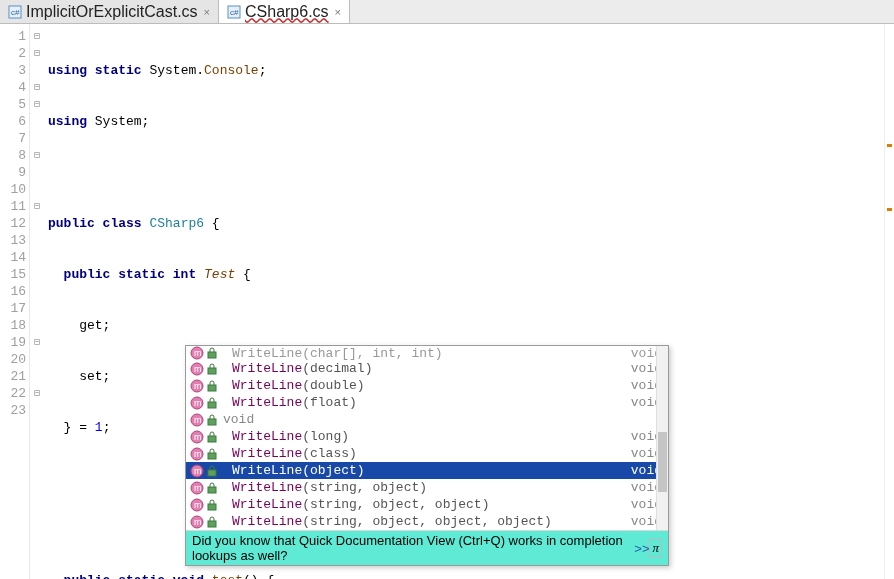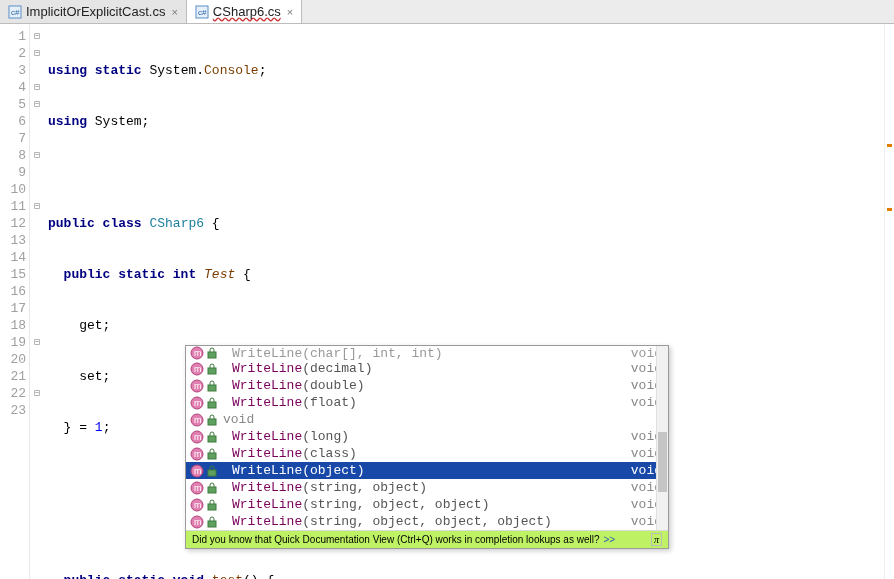--- a/index.html
+++ b/index.html
@@ -24,21 +24,21 @@
   align-items: center;
   padding: 0 6px 0 8px;
   gap: 4px;
   border-right: 1px solid #bcbcbc;
   background: #e5e5e5;
   cursor: pointer;
 }
 .tab.active { background: #fff; }
 .tab .ticon { width: 14px; height: 14px; display:inline-flex; align-items:center; justify-content:center; }
 .tab .ticon svg { width:14px; height:14px; }
-.tab-label { font-size: 13px; color: #222; }
+.tab-label { font-size: 16px; color: #222; }
 .tab.active .tab-label { text-decoration: underline wavy #cc3333; text-decoration-skip-ink: none; }
 .tab-close { color:#7a7a7a; font-size:11px; padding:0 2px; cursor:pointer; }
 .editor {
   display: flex;
   height: calc(579px - 24px);
   font-family: Consolas, "Courier New", monospace;
   font-size: 13px;
   line-height: 17px;
 }
 .gutter {
@@ -100,22 +100,22 @@
 .popup-item.selected { background:#1849a9; color:#fff; }
 .popup-item.selected .meth,
 .popup-item.selected .params,
 .popup-item.selected .ret { color:#fff; }
 .popup-scroll {
   position:absolute; right:0; top:0; bottom:0; width:12px; background:#f1f1f1; border-left:1px solid #e0e0e0;
 }
 .popup-scroll .thumb { position:absolute; left:1px; right:1px; top:86px; height:60px; background:#c5c5c5; }
 .popup-hint {
   font-family:"Segoe UI",Tahoma,sans-serif;
-  font-size:10px;
-  background:#bef264;
+  font-size:13px;
+  background:#5eead4;
   border-top:1px solid #d9d9d9;
   padding:2px 6px;
   display:flex; align-items:center;
 }
 .popup-hint a { color:#2a5db0; margin-left:4px; text-decoration:none;}
 .popup-hint .pi-block { margin-left:auto; border:1px solid #bbb; padding:0 2px; font-family: serif; font-style:italic;}
 .right-marker {
   position:absolute;
   right:0; top:24px; bottom:0; width:10px;
   border-left:1px solid #eee;

